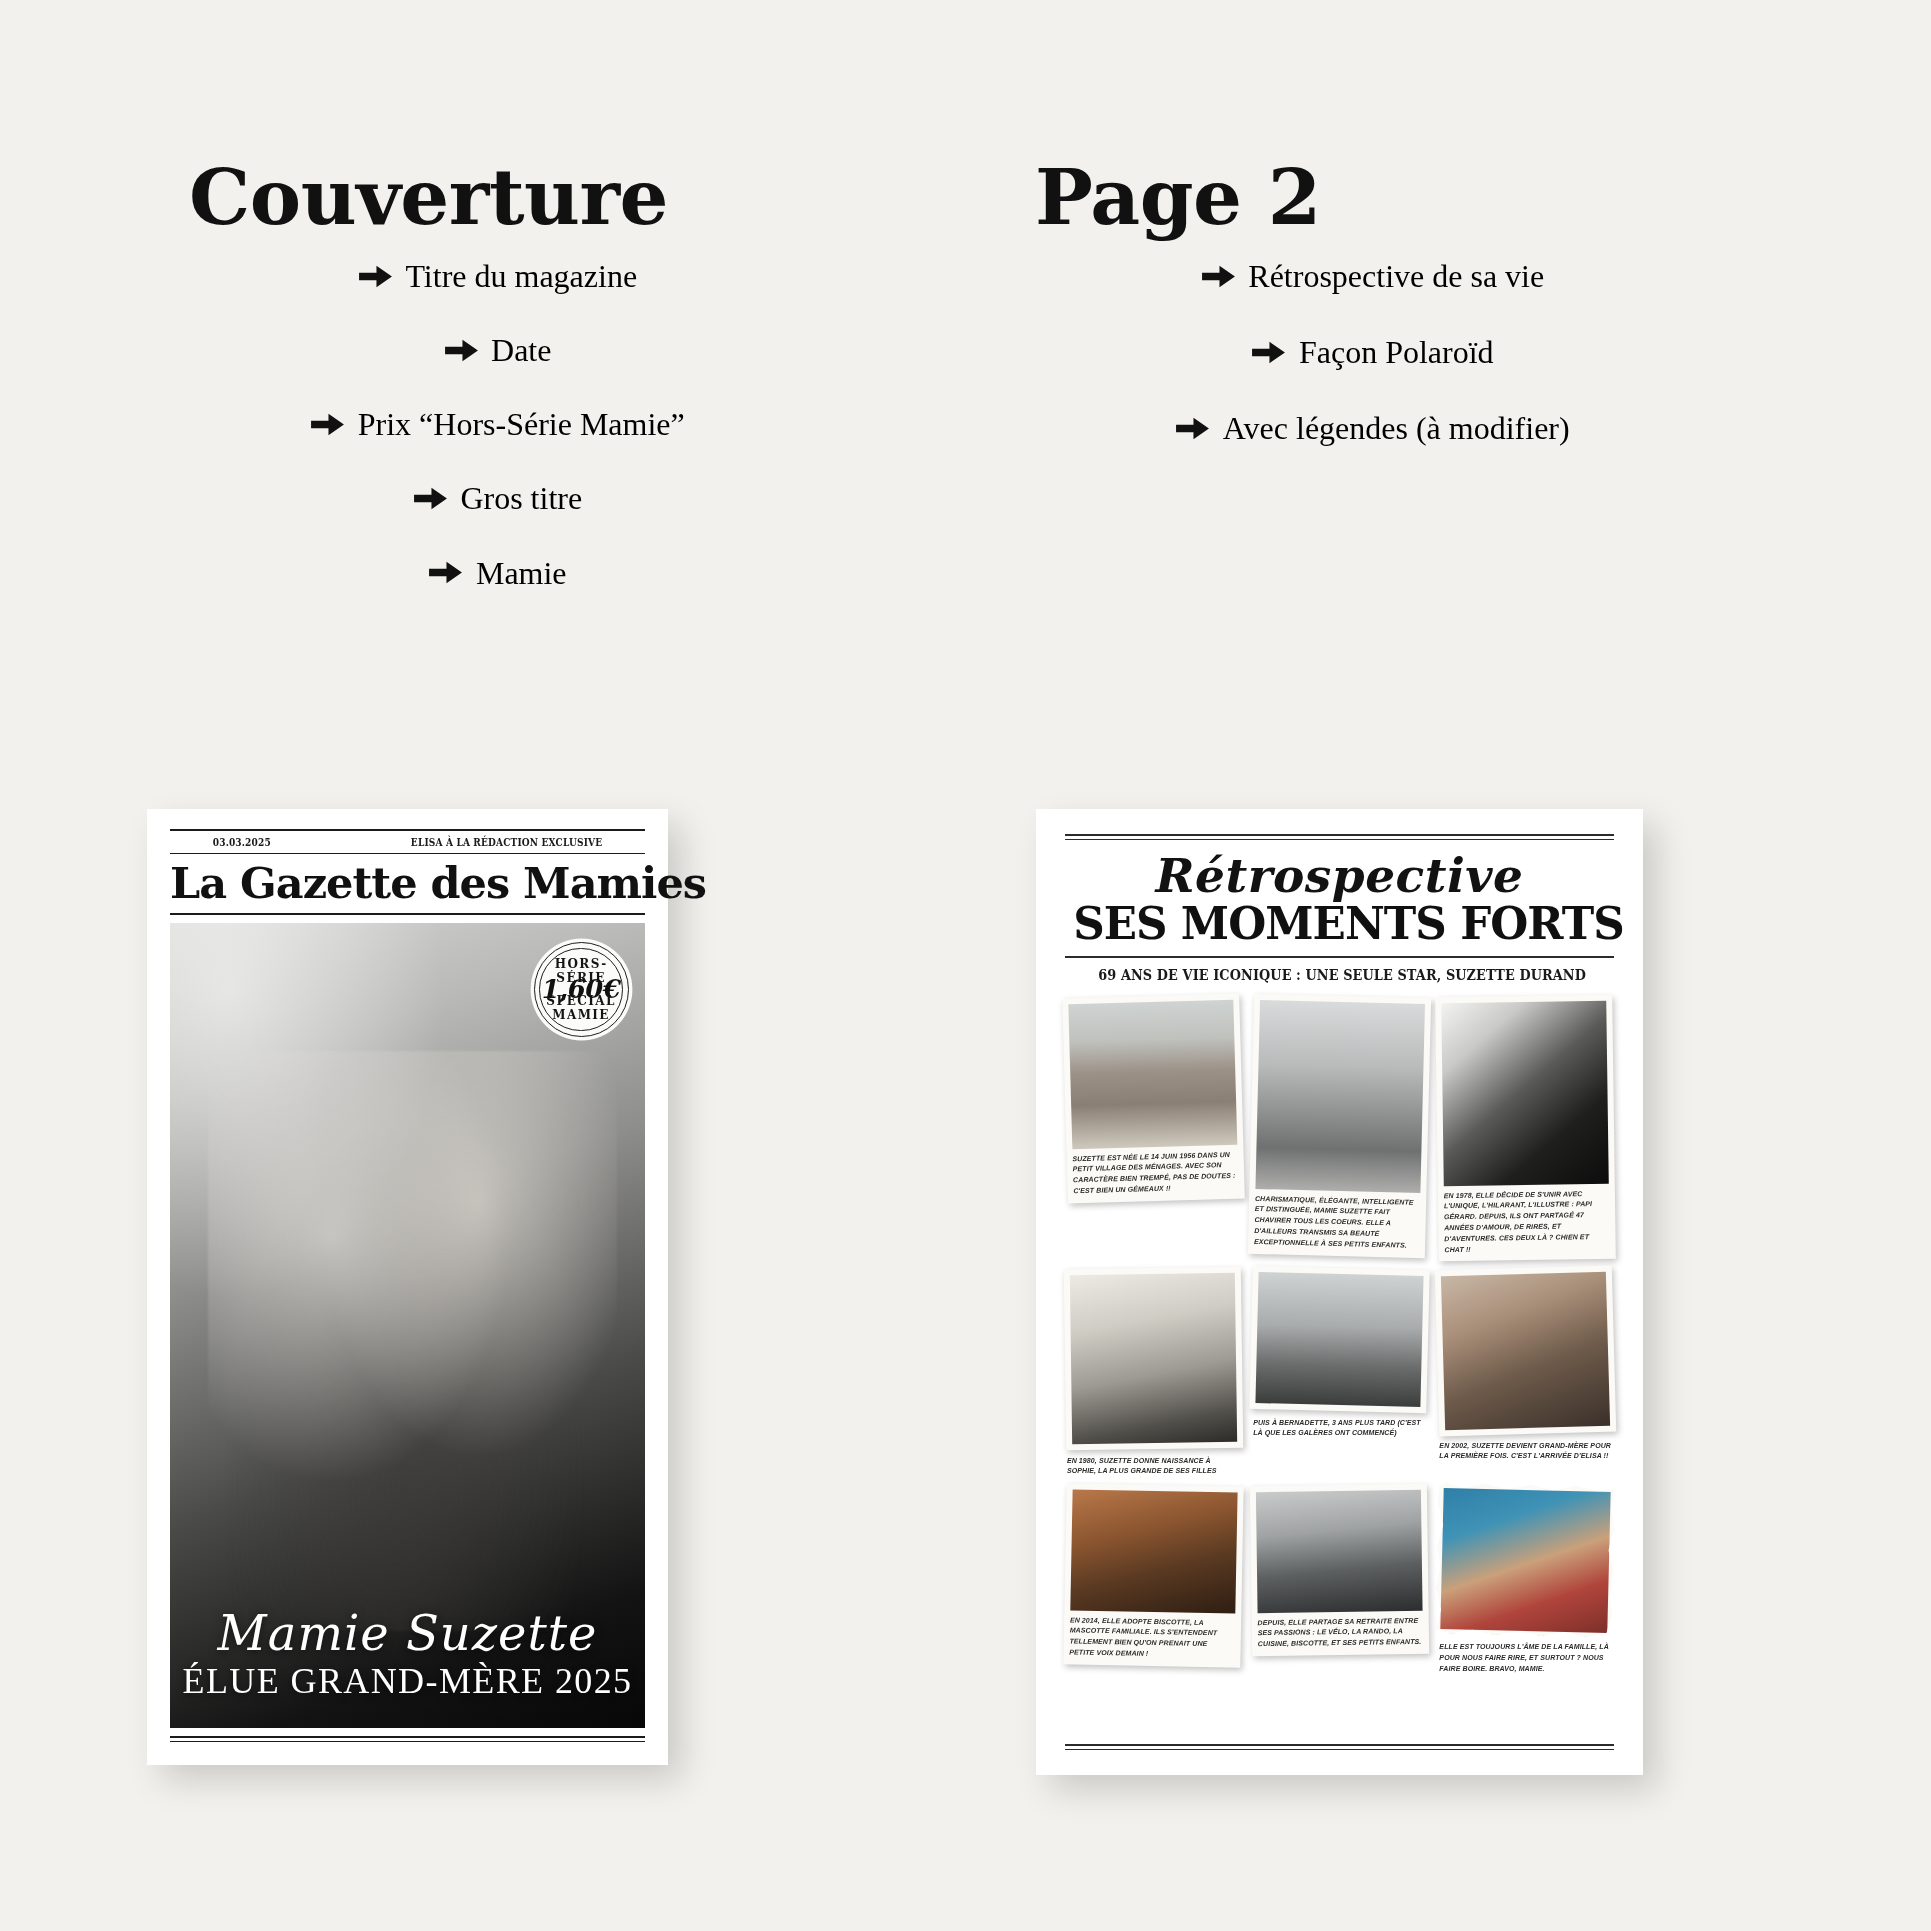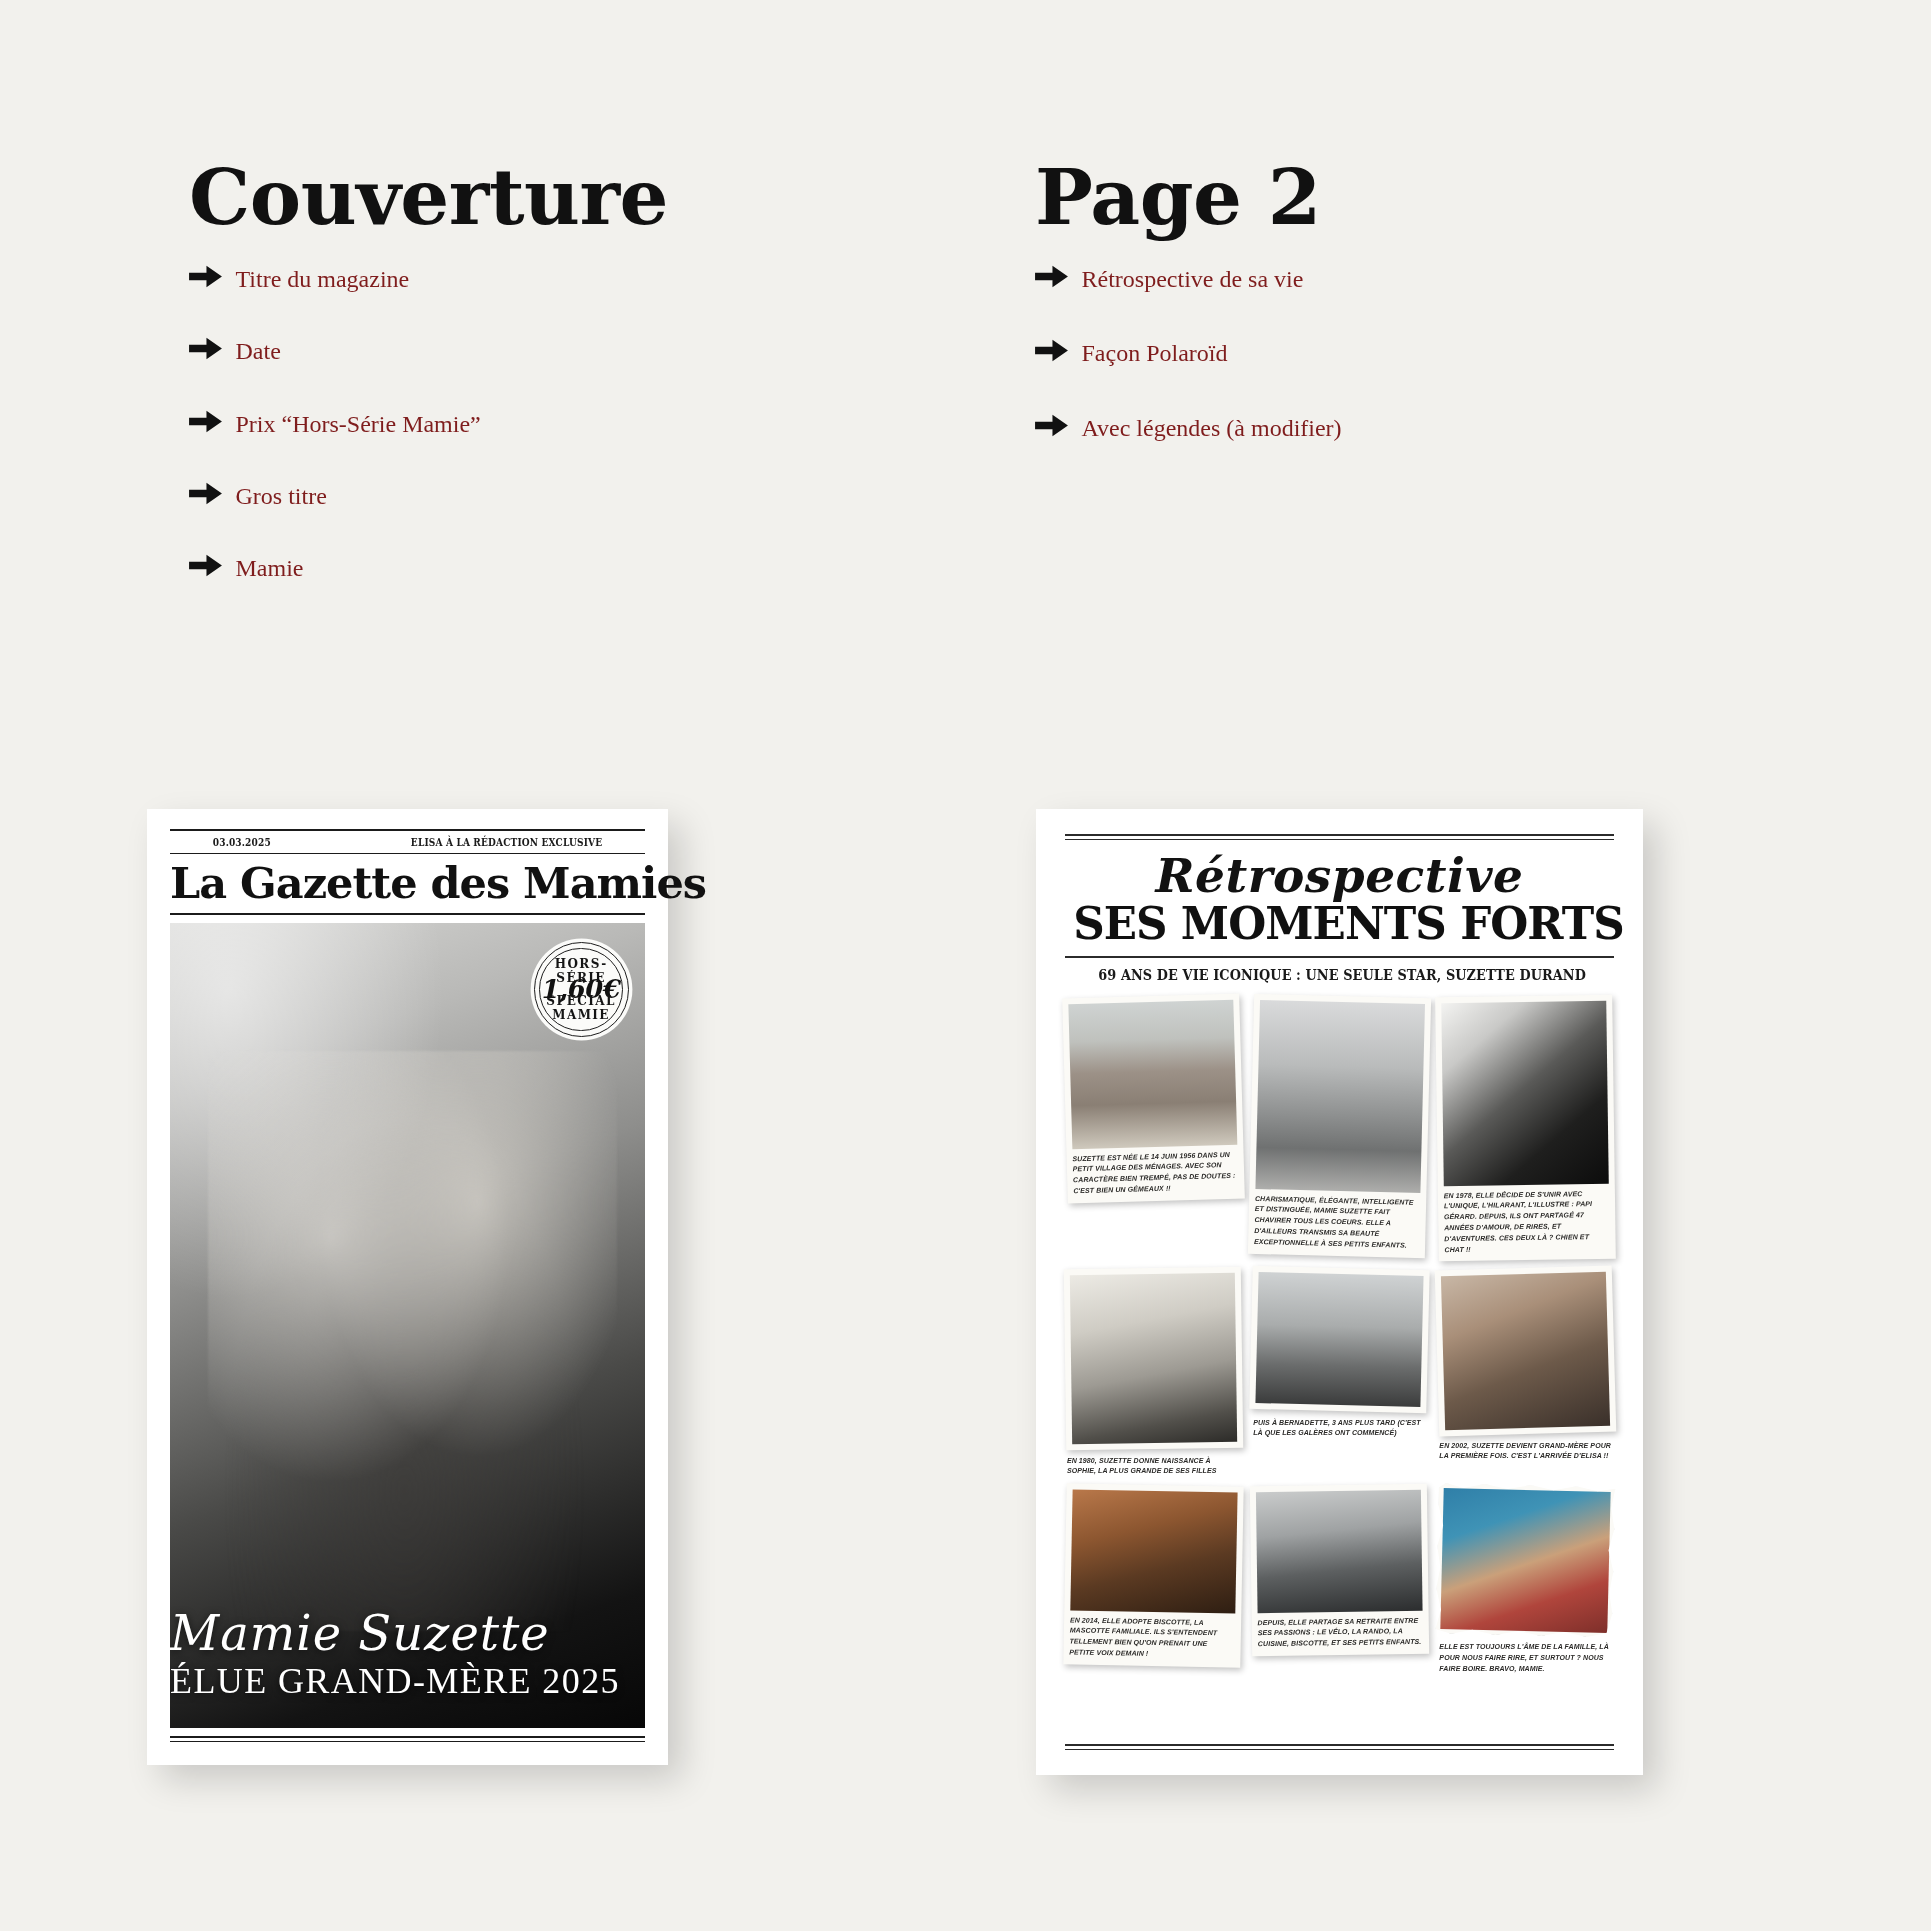--- a/index.html
+++ b/index.html
@@ -23,23 +23,24 @@
     font-size:77px;
     line-height:.92;
     letter-spacing:-0.5px;
     margin:0 0 25px 0;
     color:#111;
   }
   .brief-list{list-style:none;margin:0;padding:0;}
   .brief-item{
     display:flex;align-items:baseline;gap:13.5px;
     font-family:"Liberation Serif", serif;
-    font-size:24px;line-height:1.1;
+    font-size:32px;line-height:1.1;
     margin-bottom:38px;
-    color:#7f1d1d;
+    color:#000000;
+    justify-content:center;
   }
   .brief.right .brief-item{margin-bottom:40px;}
   .arrow-icon{
     flex:0 0 auto;
     width:33px;height:29px;position:relative;top:3.9px;
   }
   .arrow-icon svg{display:block;width:33px;height:29px;}
 
   
   .mag{
@@ -99,21 +100,21 @@
     position:absolute;left:0;right:0;text-align:center;
     font-family:"DejaVu Serif", serif;font-weight:700;
     font-size:12px;letter-spacing:1.4px;color:#141414;
   }
   .badge-top{top:14.5px;}
   .badge-bottom{bottom:13.5px;}
   .badge-price{
     font-family:"DejaVu Serif", serif;font-weight:700;
     font-size:26px;color:#111;font-style:italic;letter-spacing:-0.5px;
   }
-  .cover-titles{position:absolute;left:0;right:0;bottom:29px;text-align:left;color:#fff;}
+  .cover-titles{position:absolute;left:0;right:0;bottom:29px;text-align:center;color:#fff;}
   .cover-script{
     font-family:"DejaVu Serif", serif;font-style:italic;font-weight:400;
     font-size:48px;line-height:1;letter-spacing:1px;
     text-shadow:0 1.9px 8.7px rgba(0,0,0,.65);margin-bottom:5.8px;
   }
   .cover-kicker{
     font-family:"Liberation Serif", serif;
     font-size:36px;letter-spacing:1.4px;line-height:1;
     text-shadow:0 1.9px 7.7px rgba(0,0,0,.6);
   }

